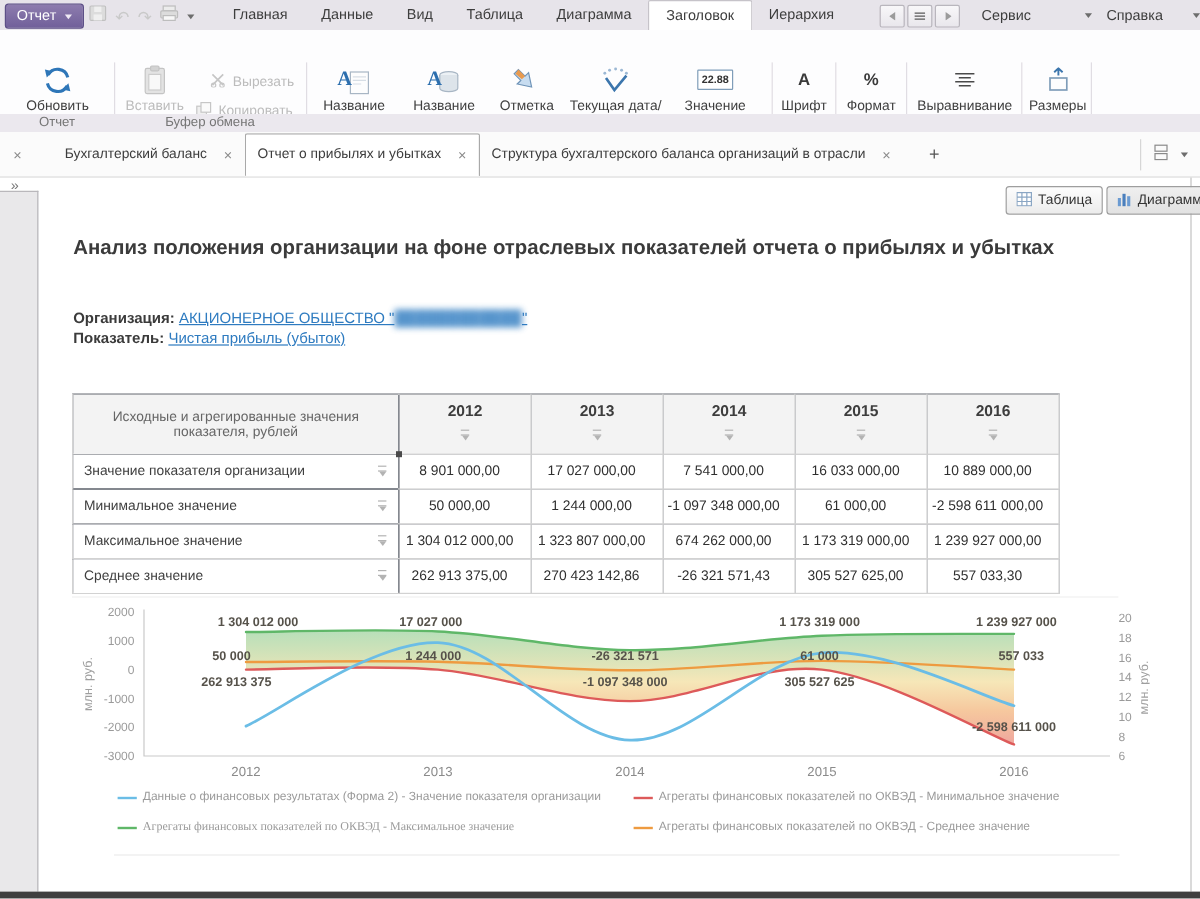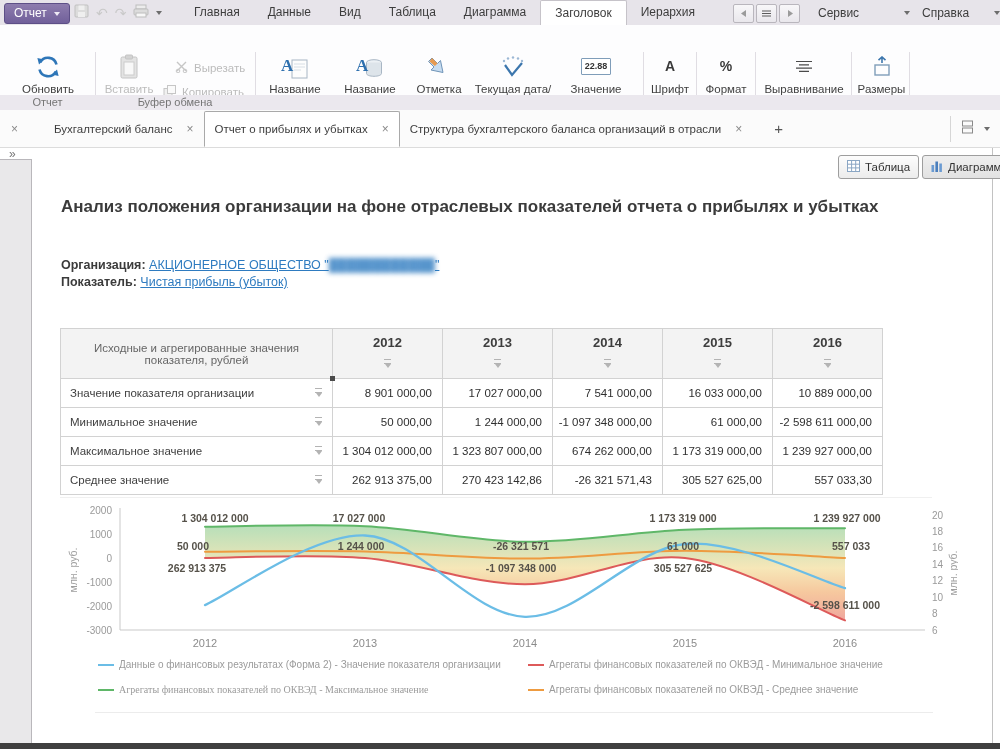--- a/index.html
+++ b/index.html
@@ -68,21 +68,21 @@
   table.grid thead th{background:#f3f3f3;height:47px;}
   th.corner{width:235px;font-size:11.5px;font-weight:normal;color:#666;padding:0 18px;position:relative;border:1px solid #9aa0a8;}
   th.corner::after{content:"";position:absolute;right:-3px;bottom:-3px;width:5px;height:5px;background:#4a4a4a;z-index:4;}
   th.yearth{width:107px;vertical-align:middle;}
   .yr{font-size:13px;font-weight:bold;color:#3d3d3d;margin-bottom:4px;}
   .filter-icon{display:inline-block;width:9px;height:9px;position:relative;}
   .filter-icon::before{content:"";position:absolute;top:0;left:1px;right:1px;height:3px;border-top:1px solid #b3b3b3;border-bottom:1px solid #b3b3b3;}
   .filter-icon::after{content:"";position:absolute;left:1.5px;bottom:0;width:0;height:0;border-left:3px solid transparent;border-right:3px solid transparent;border-top:4px solid #b3b3b3;}
   td.rowlabel{font-size:11.5px;color:#3f3f3f;padding:0 26px 0 9px;height:26px;position:relative;background:#fff;}
   td.rowlabel .filter-icon{position:absolute;right:9px;top:50%;margin-top:-5px;}
-  td.val{font-size:11.5px;color:#2f2f2f;text-align:right;padding-right:10px;height:26px;background:#fff;}
+  td.val{font-size:11.5px;color:#2f2f2f;text-align:center;padding-right:10px;height:26px;background:#fff;}
 
   
   .chart-topline{position:absolute;left:60px;top:497px;width:872px;height:1px;background:#f0f0f0;}
   #chart-wrap{position:absolute;left:38px;top:496px;width:920px;height:162px;}
   .legend-item{position:absolute;display:flex;align-items:center;gap:5px;font-size:10px;color:#9b9b9b;white-space:nowrap;}
   .lswatch{display:inline-block;width:16px;height:2px;}
   .legend-sep{position:absolute;left:95px;top:712px;width:838px;height:1px;background:#ececec;}
 </style>
 </head>
 <body>

